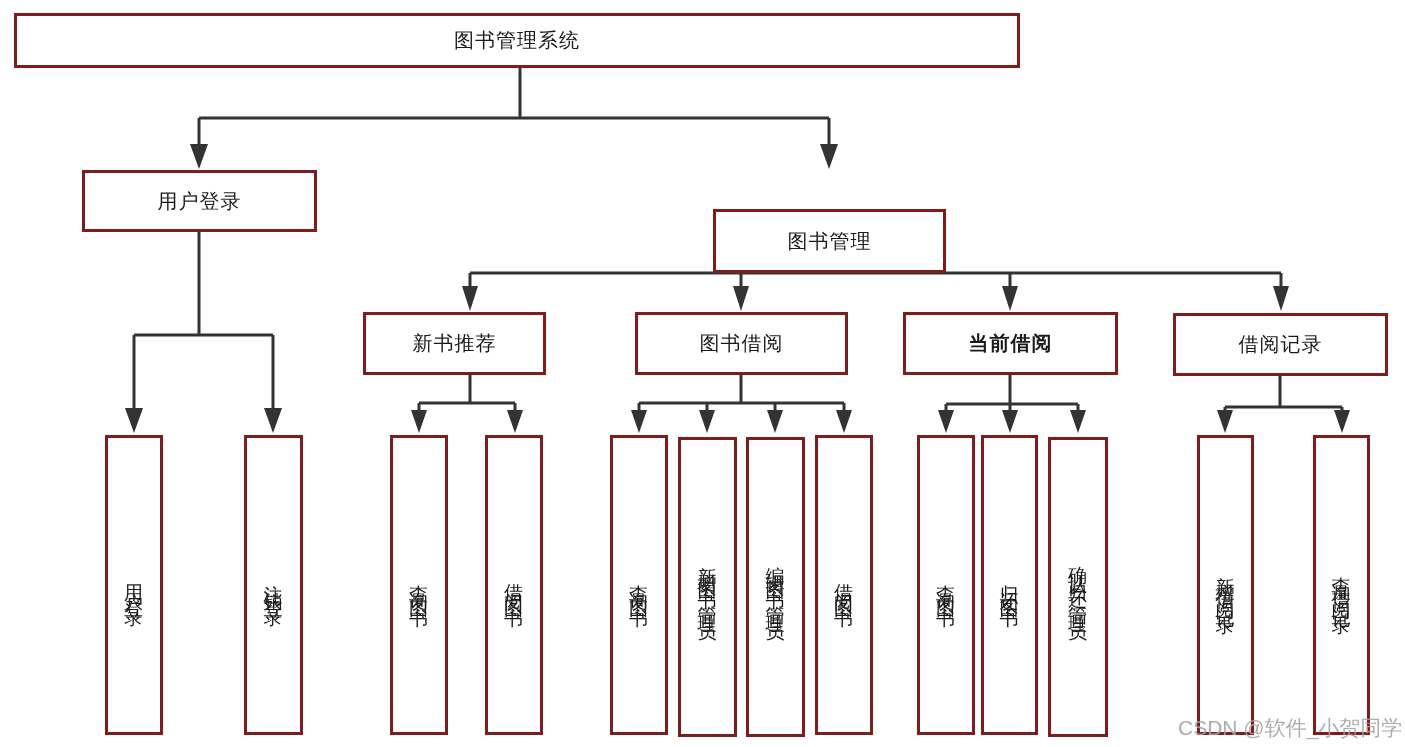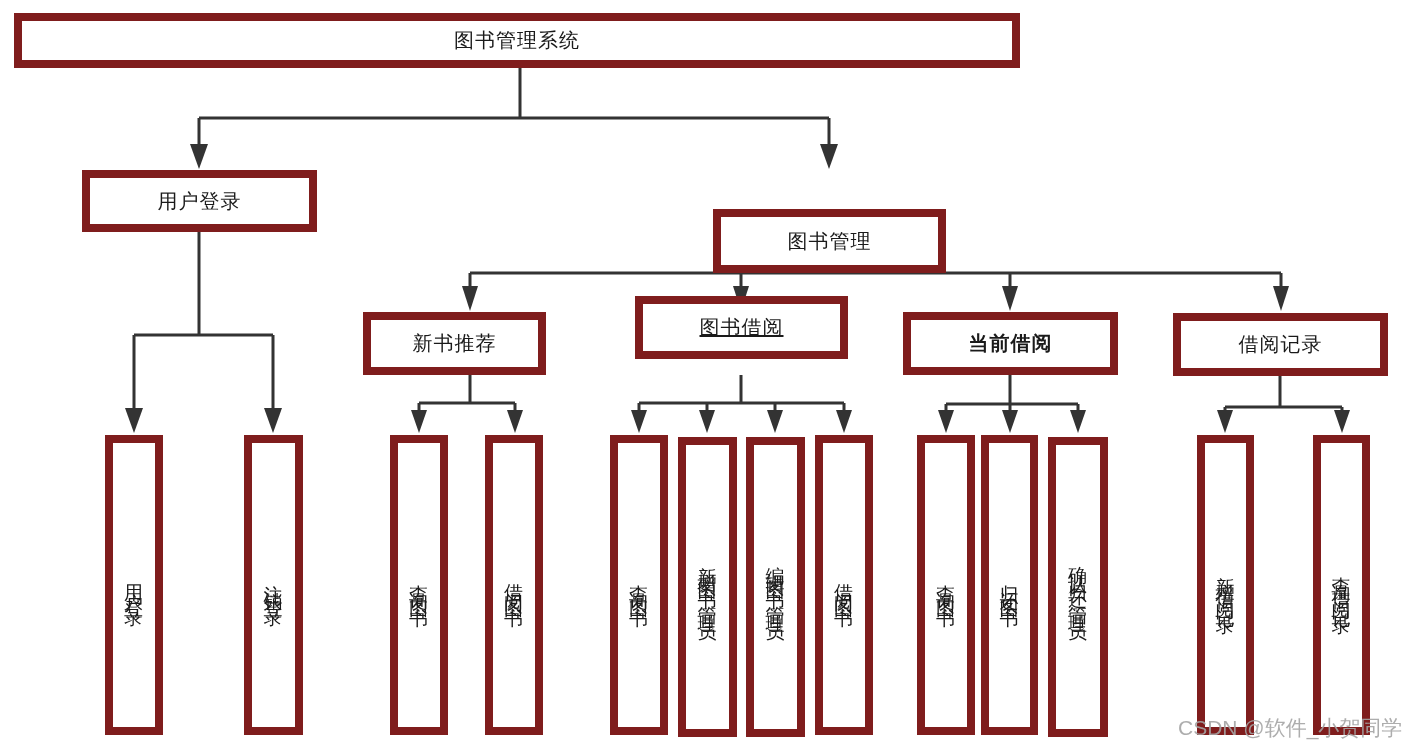--- a/index.html
+++ b/index.html
@@ -7,21 +7,21 @@
     position:relative;
     width:1405px;height:747px;
     background:#ffffff;
     font-family:"Liberation Sans","DejaVu Sans",sans-serif;
     overflow:hidden;
   }
   #wires{position:absolute;left:0;top:0;width:1405px;height:747px;}
   .node{
     position:absolute;
     background:#ffffff;
-    border:8px solid #7f1d1d;
+    border:3px solid #7f1d1d;
     display:flex;align-items:center;justify-content:center;
     color:#1a1a1a;
     font-size:20px;
     letter-spacing:1px;
     box-sizing:border-box;
     z-index:2;
   }
   .vnode{
     writing-mode:vertical-rl;
     text-orientation:mixed;
@@ -84,21 +84,21 @@
       <polygon points="1334,410 1350,410 1342,433"></polygon>
     </g>
   </svg>
 
   <div class="node" style="left:14px;top:13px;width:1006px;height:55px;">图书管理系统</div>
 
   <div class="node" style="left:82px;top:170px;width:235px;height:62px;">用户登录</div>
   <div class="node" style="left:713px;top:169px;width:233px;height:64px;margin-top:40px;">图书管理</div>
 
   <div class="node" style="left:363px;top:312px;width:183px;height:63px;">新书推荐</div>
-  <div class="node" style="left:635px;top:296px;width:213px;height:63px;text-decoration:underline;">图书借阅</div>
+  <div class="node" style="left:635px;top:312px;width:213px;height:63px;">图书借阅</div>
   <div class="node" style="left:903px;top:312px;width:215px;height:63px;font-weight:bold;">当前借阅</div>
   <div class="node" style="left:1173px;top:313px;width:215px;height:63px;">借阅记录</div>
 
   <div class="node vnode" style="left:105px;top:435px;width:58px;height:300px;">用户登录</div>
   <div class="node vnode" style="left:244px;top:435px;width:59px;height:300px;">注销登录</div>
 
   <div class="node vnode" style="left:390px;top:435px;width:58px;height:300px;">查询图书</div>
   <div class="node vnode" style="left:485px;top:435px;width:58px;height:300px;">借阅图书</div>
 
   <div class="node vnode" style="left:610px;top:435px;width:58px;height:300px;">查询图书</div>

